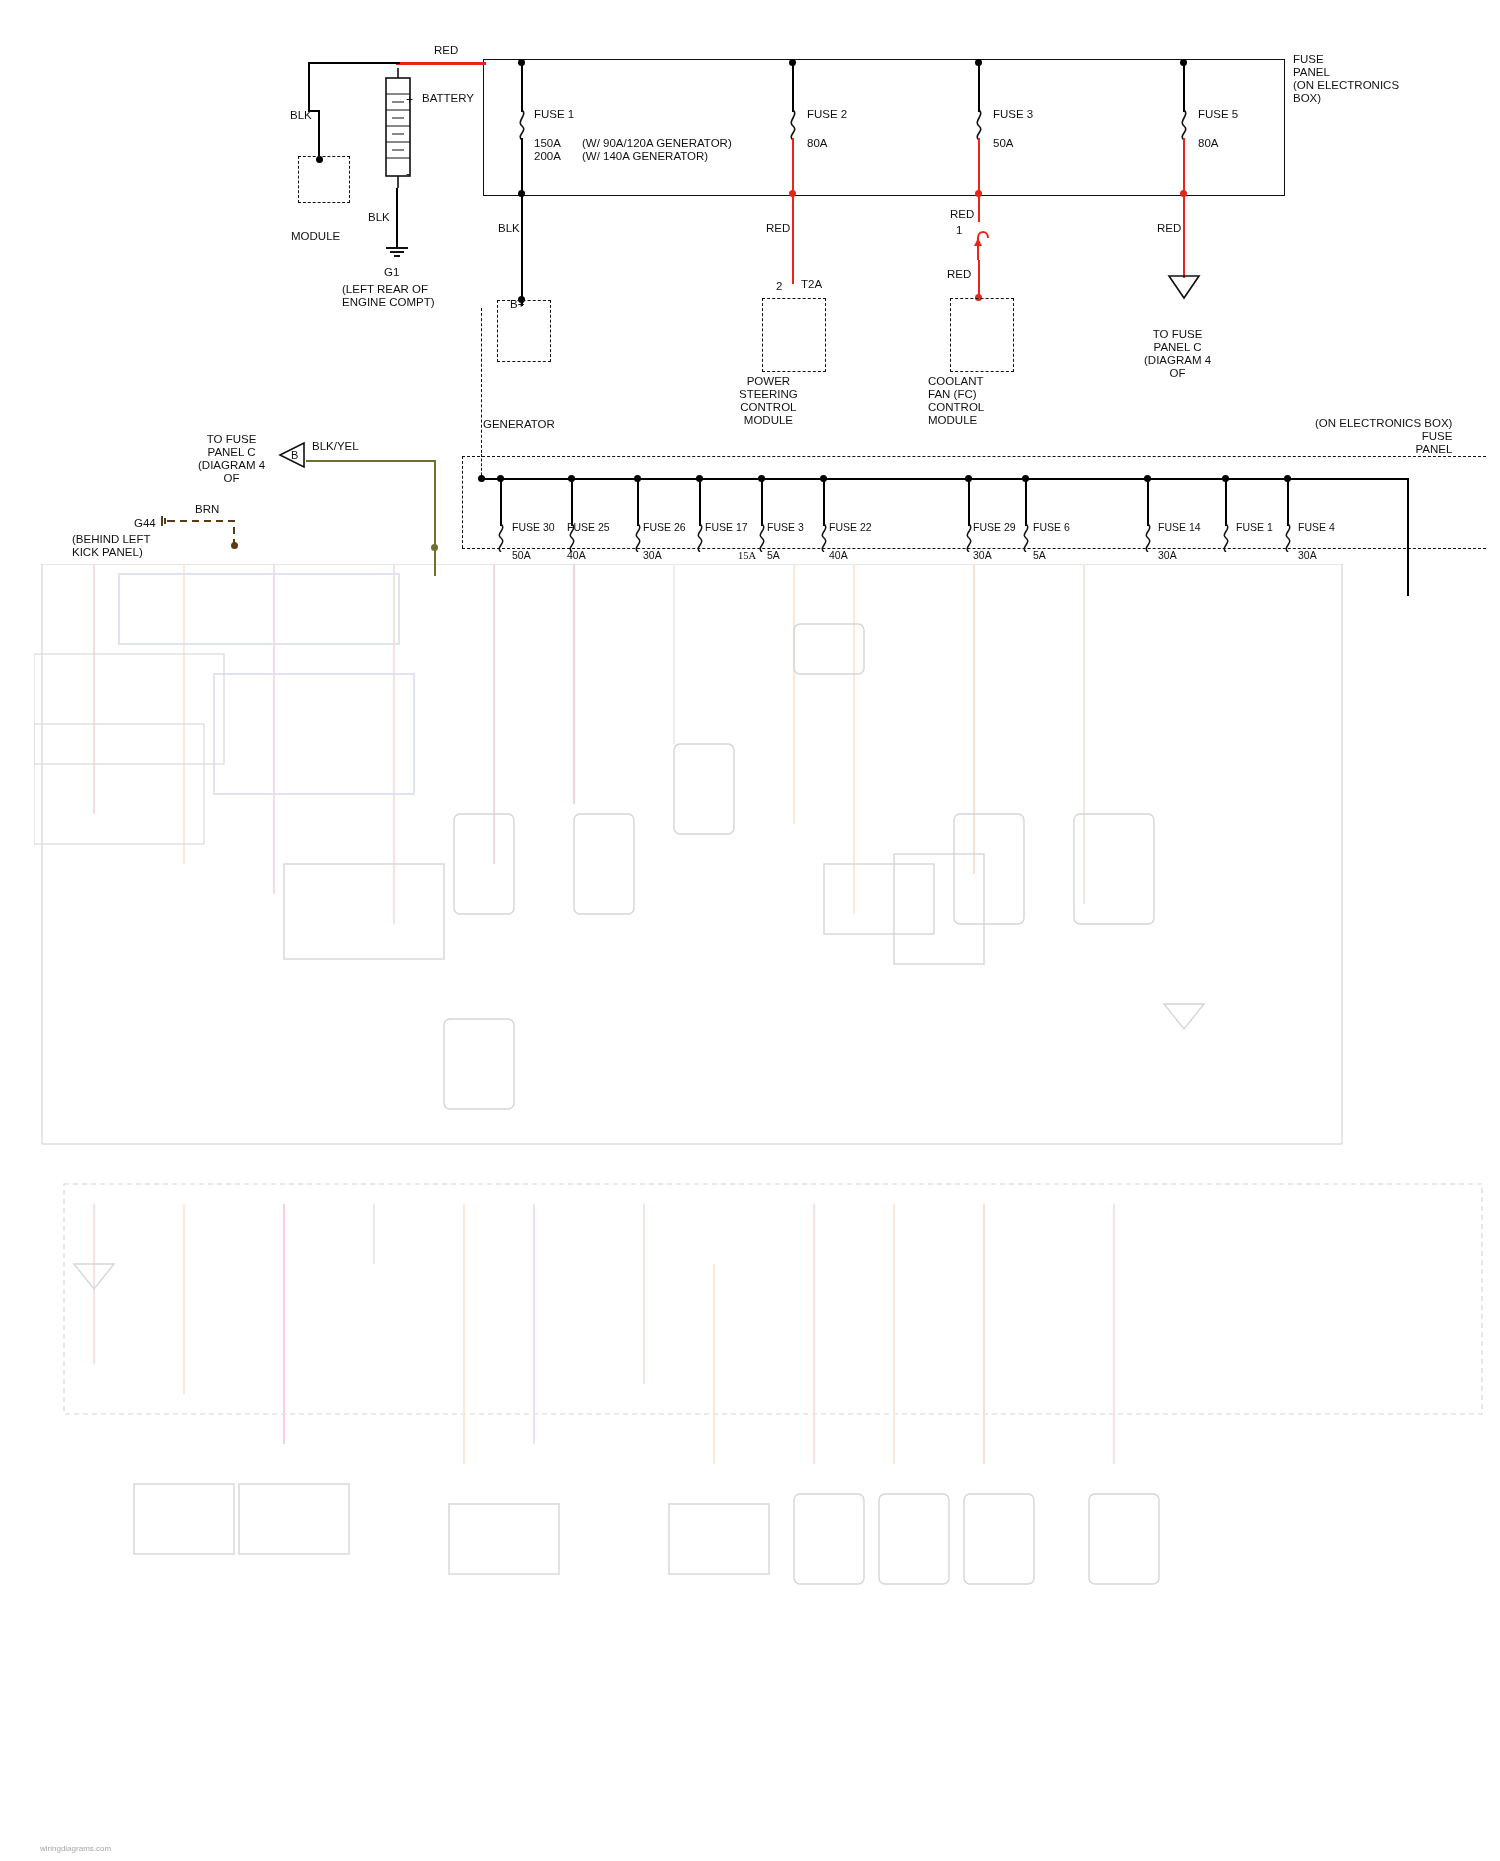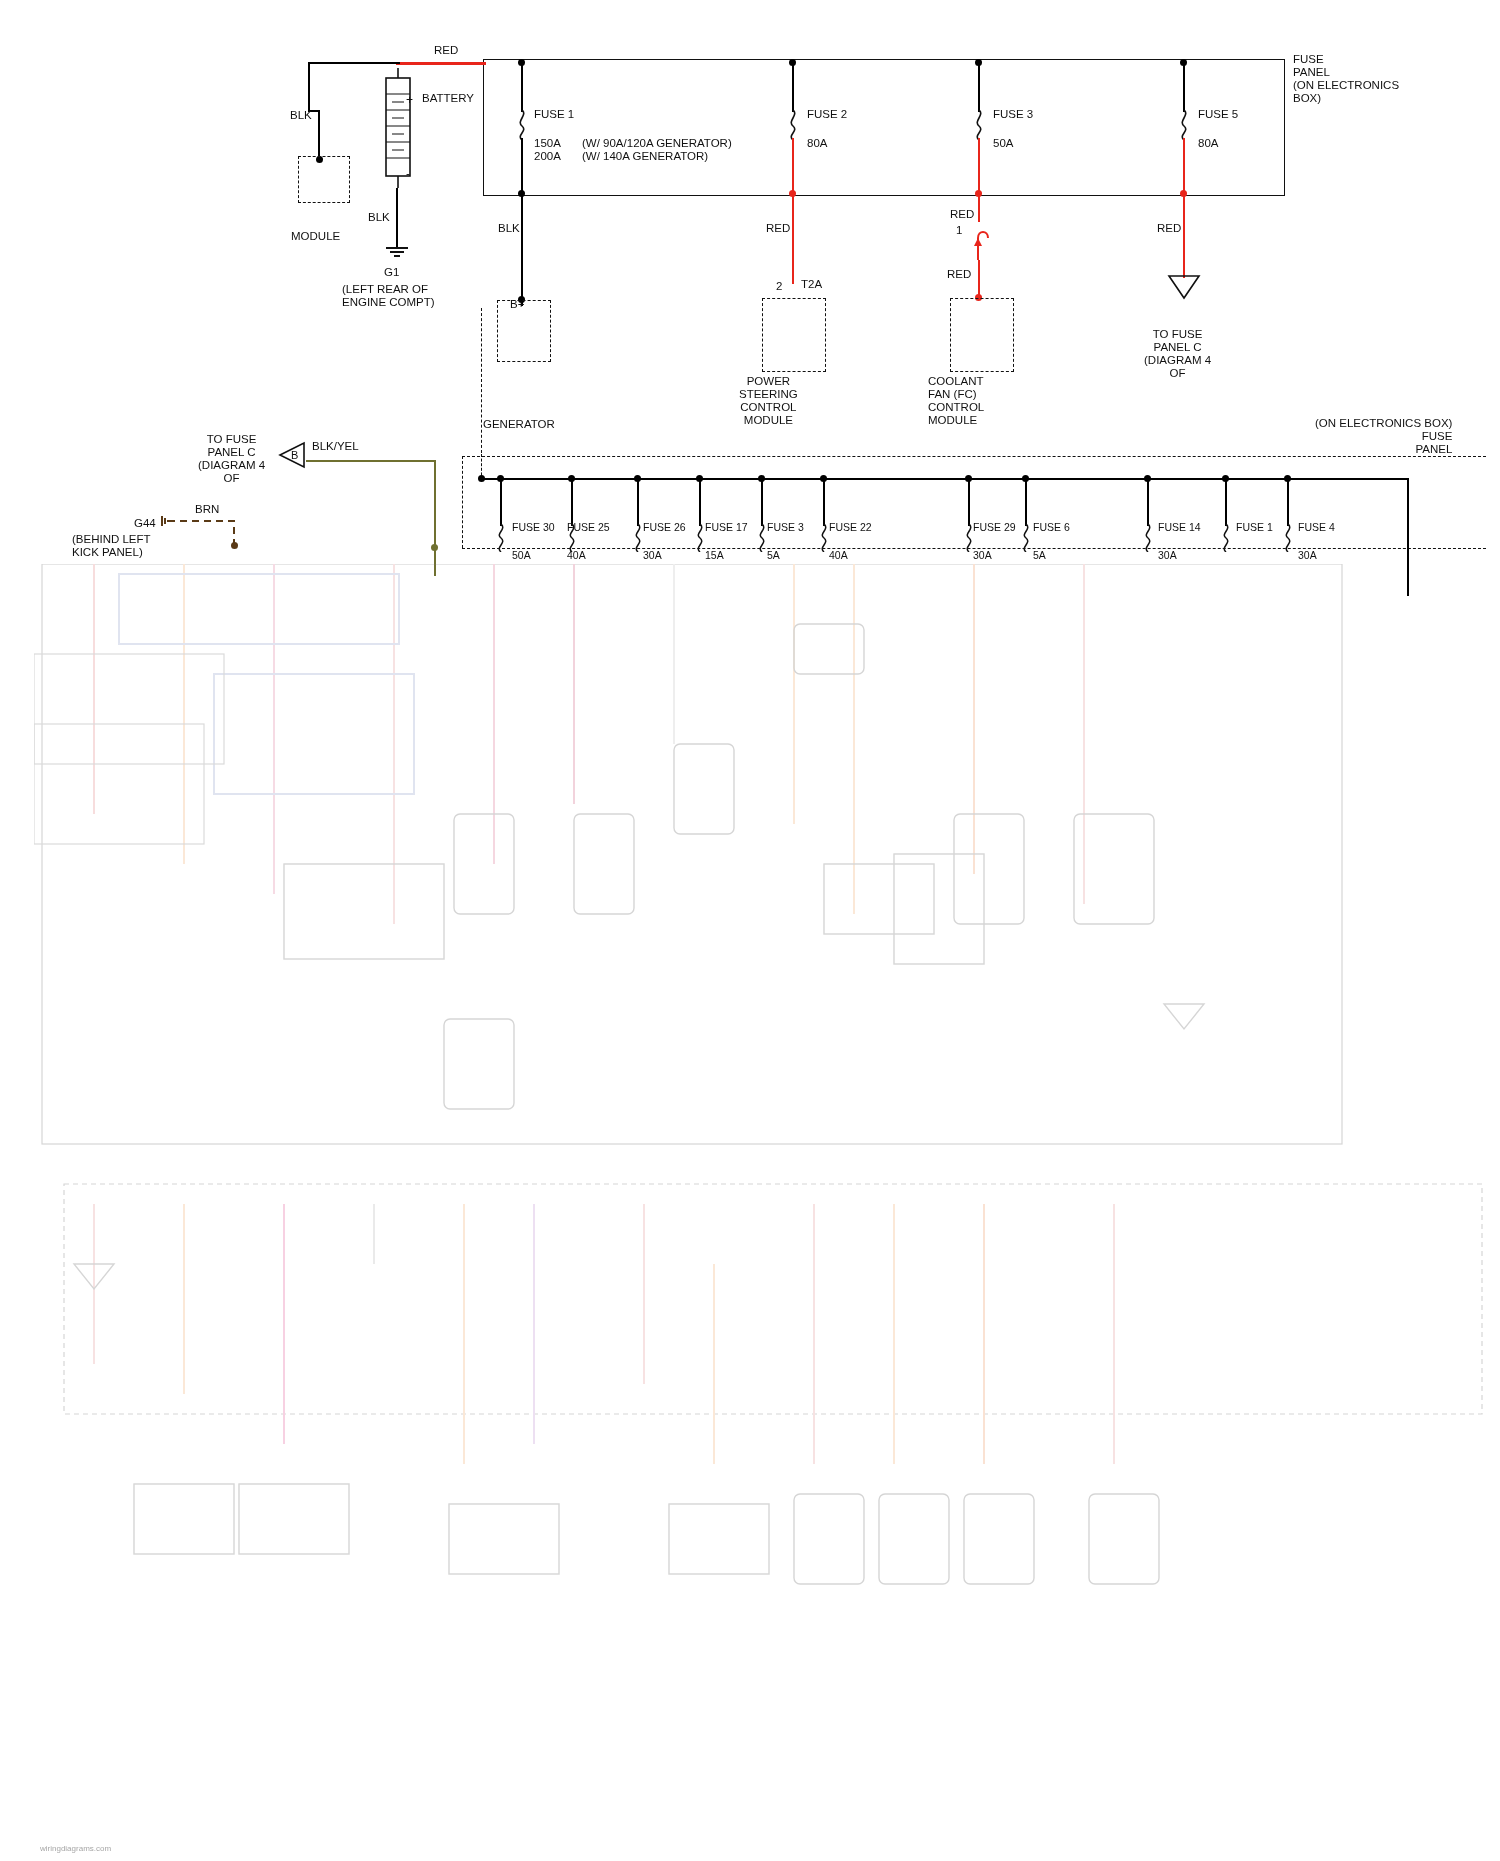--- a/index.html
+++ b/index.html
@@ -262,21 +262,21 @@
       <div class="lbl sm" style="left:633px;top:541px;">30A</div>
 
       <div class="dot" style="left:686px;top:467px;"></div>
       <div class="wire" style="left:689px;top:470px;width:2px;height:48px;"></div>
       <div class="fuse" style="left:683px;top:516px;">
         <svg width="14" height="28" viewBox="0 0 14 28">
             <path d="M7 0 C13 5, 1 10, 7 14 C13 19, 1 23, 7 28" fill="none" stroke="#111" stroke-width="1.5"></path>
           </svg>
       </div>
       <div class="lbl sm" style="left:695px;top:513px;">FUSE 17</div>
-      <div class="lbl sm" style="left:695px;top:541px;">15A</div>
+      <div class="lbl sm" style="left:728px;top:541px;font-family:Liberation Serif, serif;">15A</div>
 
       <div class="dot" style="left:748px;top:467px;"></div>
       <div class="wire" style="left:751px;top:470px;width:2px;height:48px;"></div>
       <div class="fuse" style="left:745px;top:516px;">
         <svg width="14" height="28" viewBox="0 0 14 28">
             <path d="M7 0 C13 5, 1 10, 7 14 C13 19, 1 23, 7 28" fill="none" stroke="#111" stroke-width="1.5"></path>
           </svg>
       </div>
       <div class="lbl sm" style="left:757px;top:513px;">FUSE 3</div>
       <div class="lbl sm" style="left:757px;top:541px;">5A</div>

